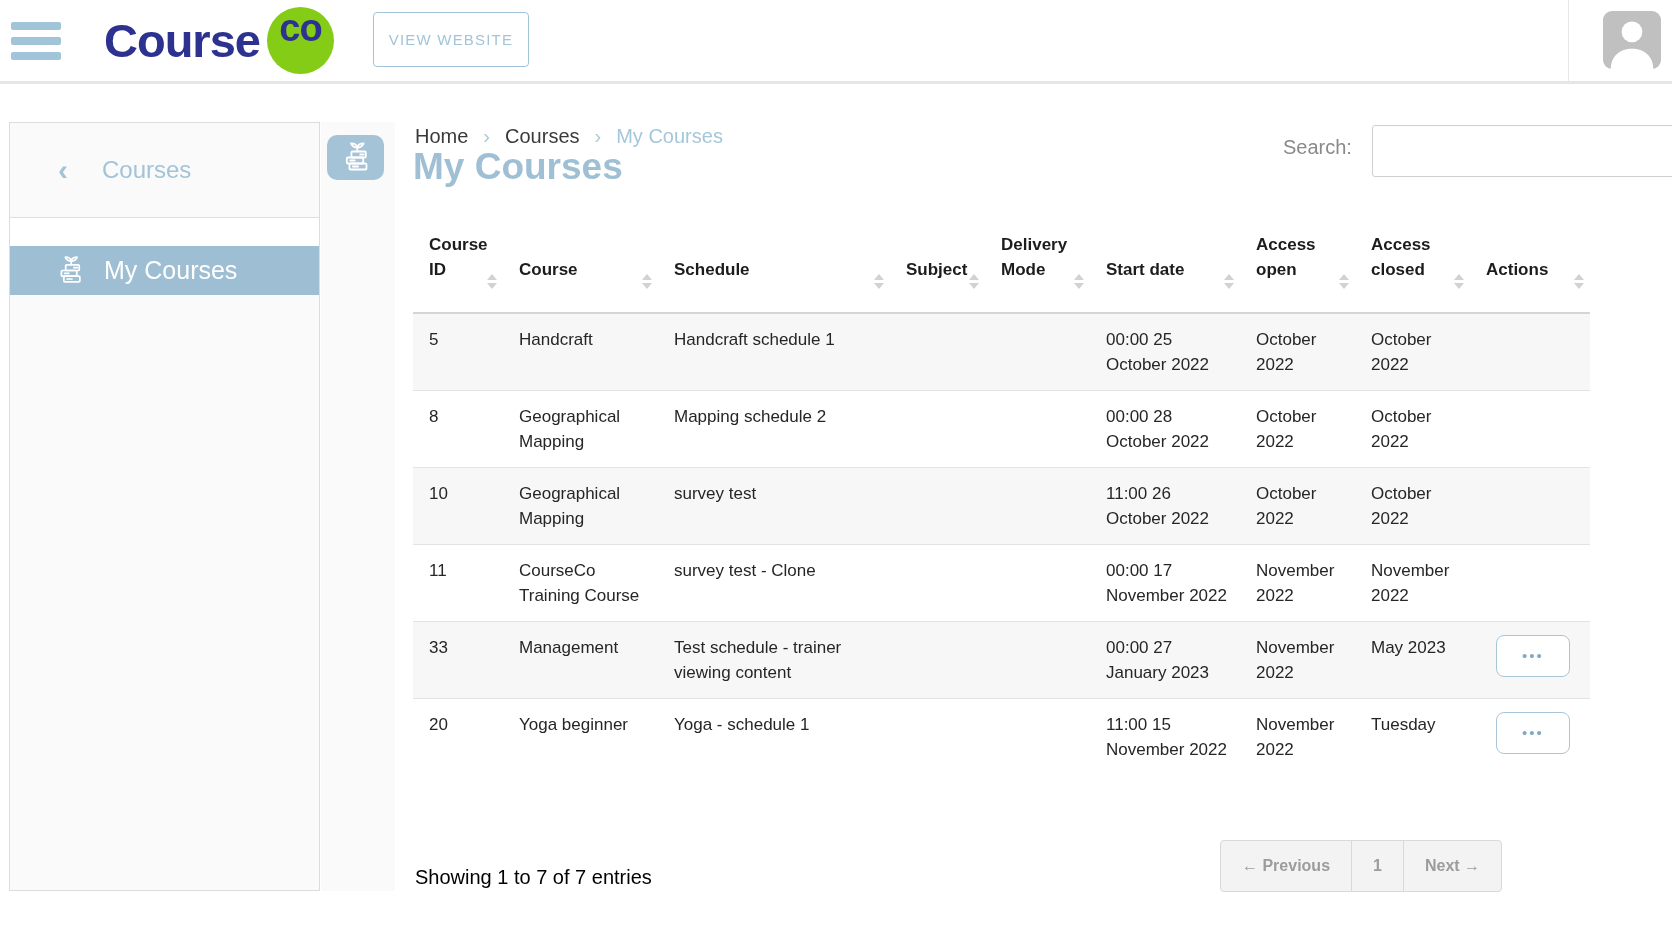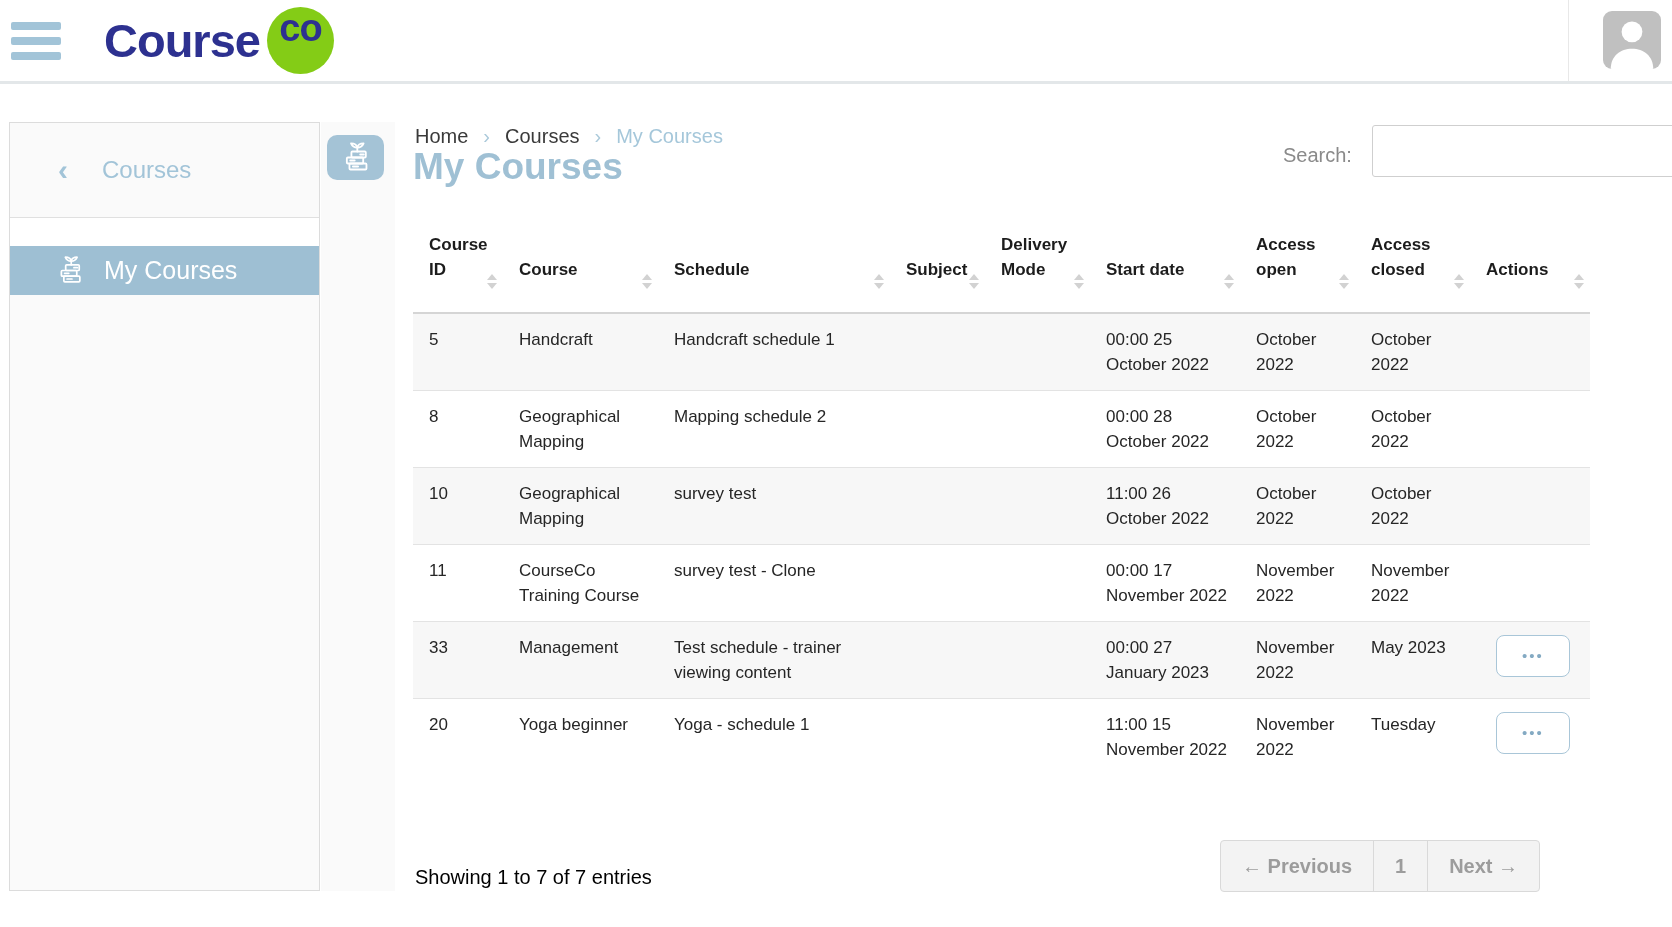--- a/index.html
+++ b/index.html
@@ -45,21 +45,21 @@
     justify-content:center; cursor:pointer; z-index:2; }
   .menu-toggle-btn svg { width:34px; height:34px; }
   
   .breadcrumb { position:absolute; left:415px; top:125px; font-size:20px;
     display:flex; align-items:flex-start; }
   .breadcrumb .crumb { color:#3a3a3a; cursor:pointer; }
   .breadcrumb .crumb.current { color:#a5c7da; cursor:default; }
   .breadcrumb .sep { color:#aac9da; margin:0 15px; font-size:20px; }
   .page-title { position:absolute; left:413px; top:146px; font-size:37px;
     font-weight:bold; color:#9fc0d4; }
-  .search-label { position:absolute; left:1283px; top:144px; font-size:20px; color:#8a8a8a; }
+  .search-label { position:absolute; left:1283px; top:136px; font-size:20px; color:#8a8a8a; }
   .search-input { position:absolute; left:1372px; top:125px; width:314px; height:52px;
     border:1px solid #cfcfcf; border-radius:3px; background:#fff; font-size:18px;
     padding:0 10px; font-family:inherit; }
   
   .table-wrap { position:absolute; left:413px; top:222px; width:1177px; }
   table.courses { width:100%; table-layout:fixed; border-collapse:collapse; font-size:17px; }
   table.courses thead th { vertical-align:bottom; text-align:left; font-weight:bold;
     color:#1c1c1c; padding:10px 20px 30px 16px; line-height:25px; position:relative;
     border-bottom:2px solid #d5d5d5; cursor:pointer; }
   .sort { position:absolute; right:4px; bottom:22px; width:12px; height:16px; }
@@ -74,38 +74,39 @@
   .dots-btn { display:block; margin:0 auto; width:74px; height:42px; background:#fff;
     border:1px solid #a9c6d8; border-radius:8px; color:#84aac3; font-size:15px;
     letter-spacing:2px; cursor:pointer; font-family:inherit; line-height:38px; text-align:center; }
   
   .showing { position:absolute; left:415px; top:866px; font-size:20px; color:#000000; }
   .pagination { position:absolute; left:1220px; top:840px; height:52px; display:flex;
     background:#f3f3f3; border:1px solid #d9d9d9; border-radius:4px; overflow:hidden;
     color:#9c9c9c; font-weight:bold; font-size:19px; }
   .page-btn { display:flex; align-items:center; justify-content:center;
     padding:0 21px; cursor:pointer; background:transparent; border:0; color:#9c9c9c;
-    font-weight:bold; font-size:20px; font-family:inherit; }
+    font-weight:bold; font-size:16px; font-family:inherit; }
   .page-btn + .page-btn { border-left:1px solid #d9d9d9; }
 </style>
 </head>
 <body>
 
 <div class="app-header">
   <div class="hamburger">
     <div class="bar"></div>
     <div class="bar"></div>
     <div class="bar"></div>
   </div>
   <div class="logo">
     <span class="logo-text">Course</span>
     <span class="logo-badge">
       <span>co</span>
     </span>
   </div>
+  <button class="view-website-btn">VIEW WEBSITE</button>
   <div class="header-divider"></div>
   <div class="avatar">
     <svg viewBox="0 0 24 24">
       <circle cx="12" cy="8.6" r="4.3" fill="#ffffff"></circle>
       <path d="M3.2 24 c0-5.4 4-8.4 8.8-8.4 s8.8 3 8.8 8.4 Z" fill="#ffffff"></path>
     </svg>
   </div>
 </div>
 
 <div class="gutter"></div>

